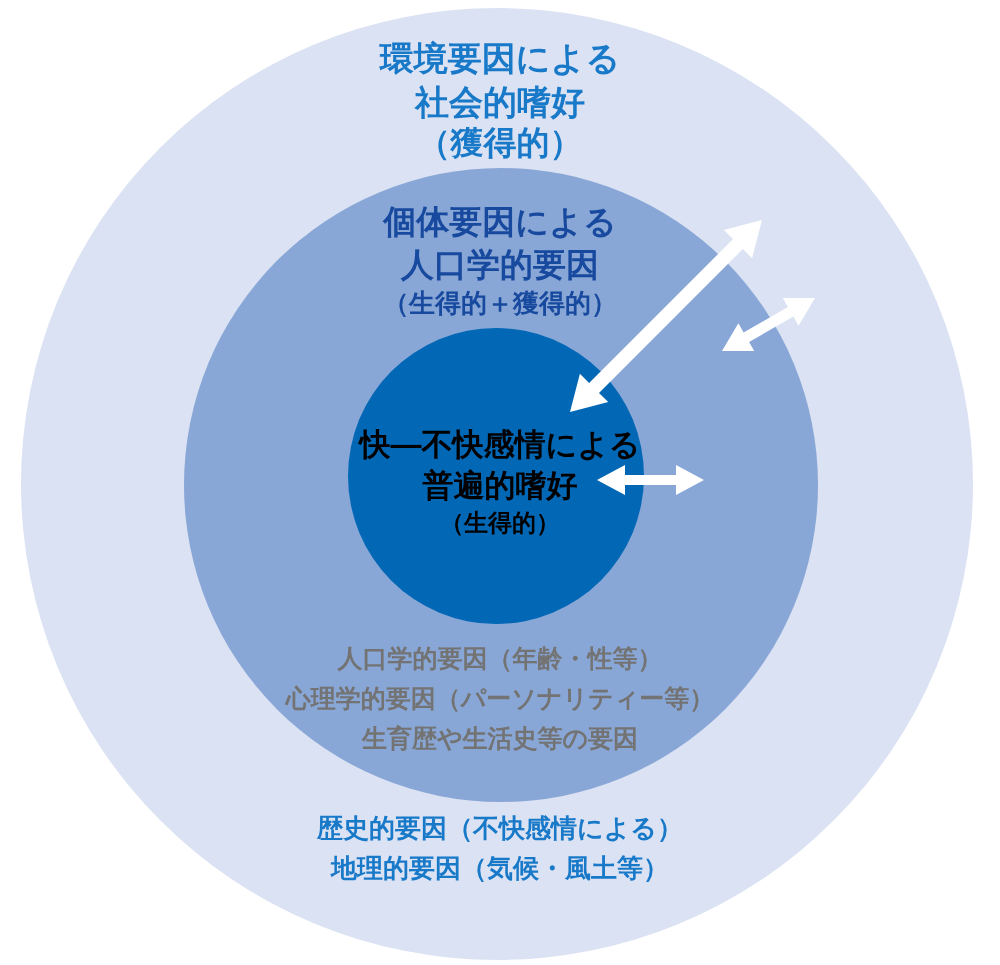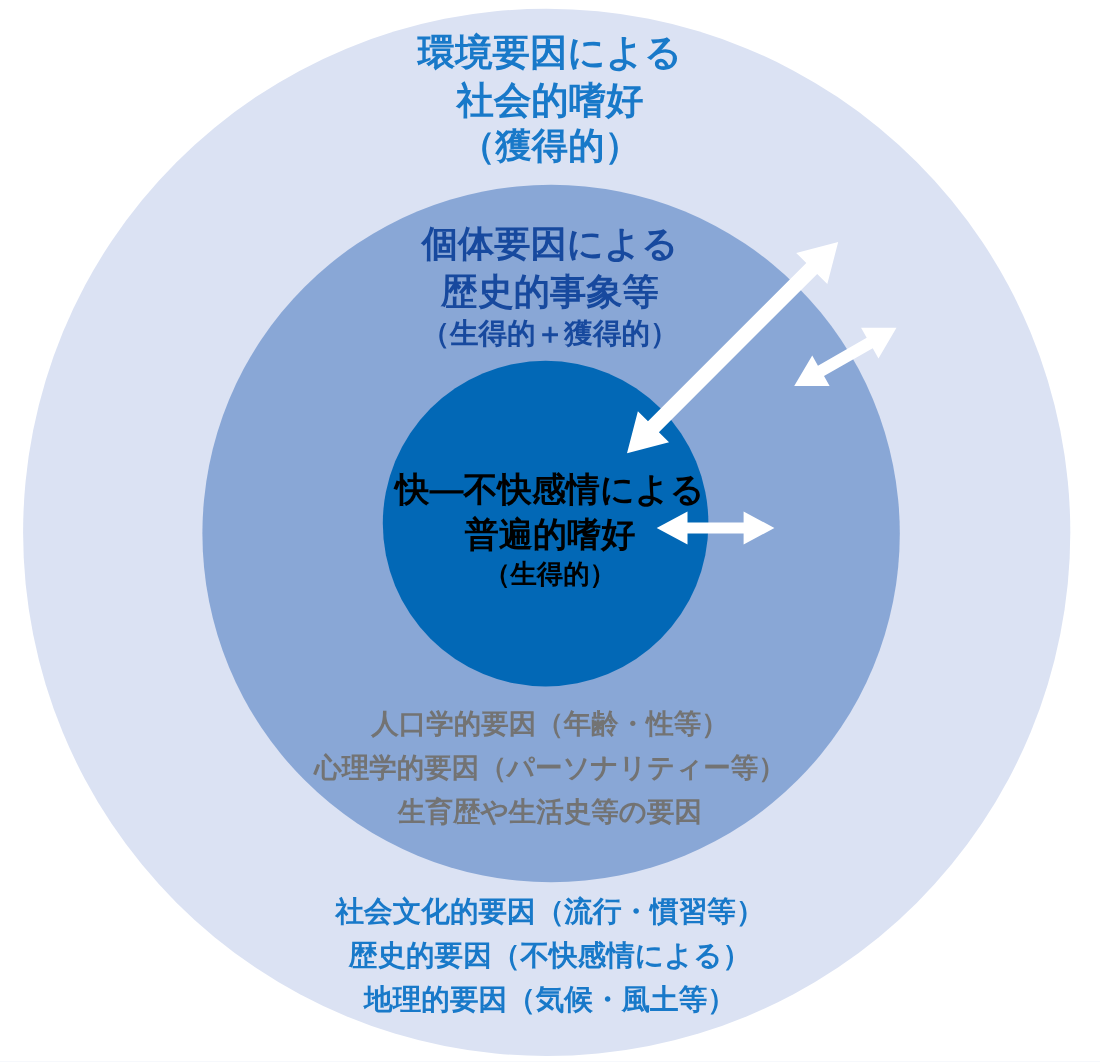--- a/index.html
+++ b/index.html
@@ -23,21 +23,21 @@
   .circle.inner{ left:348px; top:328px; width:296px; height:296px; }
 
   .txt{
     position:absolute;
     left:0;
     width:1000px;
     text-align:center;
     font-weight:bold;
     white-space:nowrap;
   }
-  .outer-title{ top:26px;  font-size:34px; line-height:44px; }
+  .outer-title{ top:36px;  font-size:34px; line-height:44px; }
   .outer-title .sub{ font-size:33px; line-height:38px; }
   .middle-title{ top:200px; font-size:33px; line-height:43px; }
   .middle-title .sub{ font-size:26px; line-height:34px; }
   .inner-title{ top:424px; font-size:31px; line-height:41px; }
   .inner-title .sub{ font-size:24px; line-height:33px; }
   .middle-factors{ top:638px; font-size:25px; line-height:40px; }
   .outer-factors{ top:808px; font-size:26px; line-height:40px; }
 
   svg.arrows-layer{
     position:absolute;
@@ -58,38 +58,37 @@
   <div class="circle inner" style="background: rgb(2, 104, 182);"></div>
 
   <div class="txt outer-title" style="color: rgb(24, 121, 201);">
     <div>環境要因による</div>
     <div>社会的嗜好</div>
     <div class="sub">（獲得的）</div>
   </div>
 
   <div class="txt middle-title" style="color: rgb(23, 73, 158);">
     <div>個体要因による</div>
-    <div>歴史的事象等</div>
+    <div>人口学的要因</div>
     <div class="sub">（生得的＋獲得的）</div>
   </div>
 
   <div class="txt inner-title" style="color: #000000;">
     <div>快—不快感情による</div>
     <div>普遍的嗜好</div>
     <div class="sub">（生得的）</div>
   </div>
 
   <div class="txt middle-factors" style="color: #737373;">
     <div>人口学的要因（年齢・性等）</div>
     <div>心理学的要因（パーソナリティー等）</div>
     <div>生育歴や生活史等の要因</div>
   </div>
 
   <div class="txt outer-factors" style="color: rgb(24, 121, 201);">
-    <div>社会文化的要因（流行・慣習等）</div>
     <div>歴史的要因（不快感情による）</div>
     <div>地理的要因（気候・風土等）</div>
   </div>
 
   <svg class="arrows-layer" viewBox="0 0 1000 965" xmlns="http://www.w3.org/2000/svg">
       <polygon points="570,412 608.2,402.1 599,392.9 742.9,249 752.1,258.2 762,220 723.8,229.9 733,239.1 589.1,383 579.9,373.8" fill="#ffffff"></polygon>
       <polygon points="722,351 754.2,351 749.1,341.9 793.4,316.6 798.6,325.8 815,298 782.8,298 787.9,307.1 743.6,332.4 738.4,323.2" fill="#ffffff"></polygon>
       <polygon points="597,480 625,495 625,485 676,485 676,495 704,480 676,465 676,475 625,475 625,465" fill="#ffffff"></polygon>
     </svg>
 

